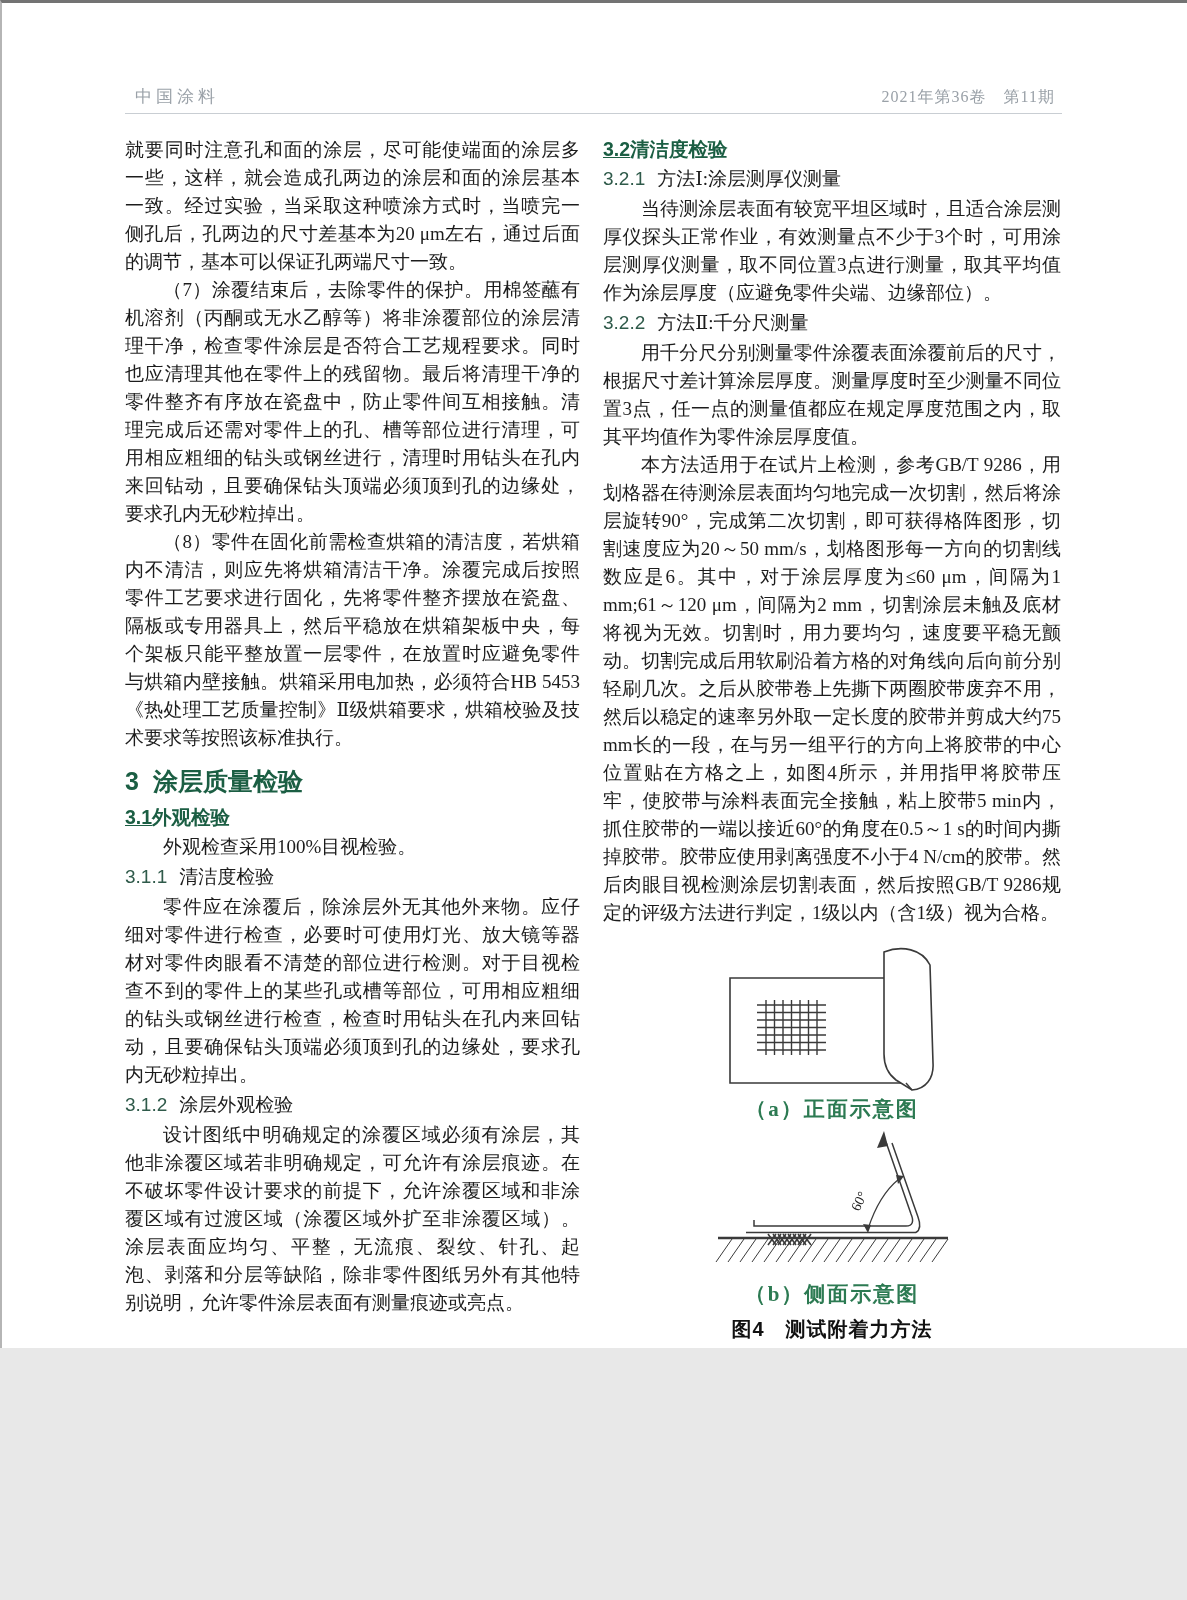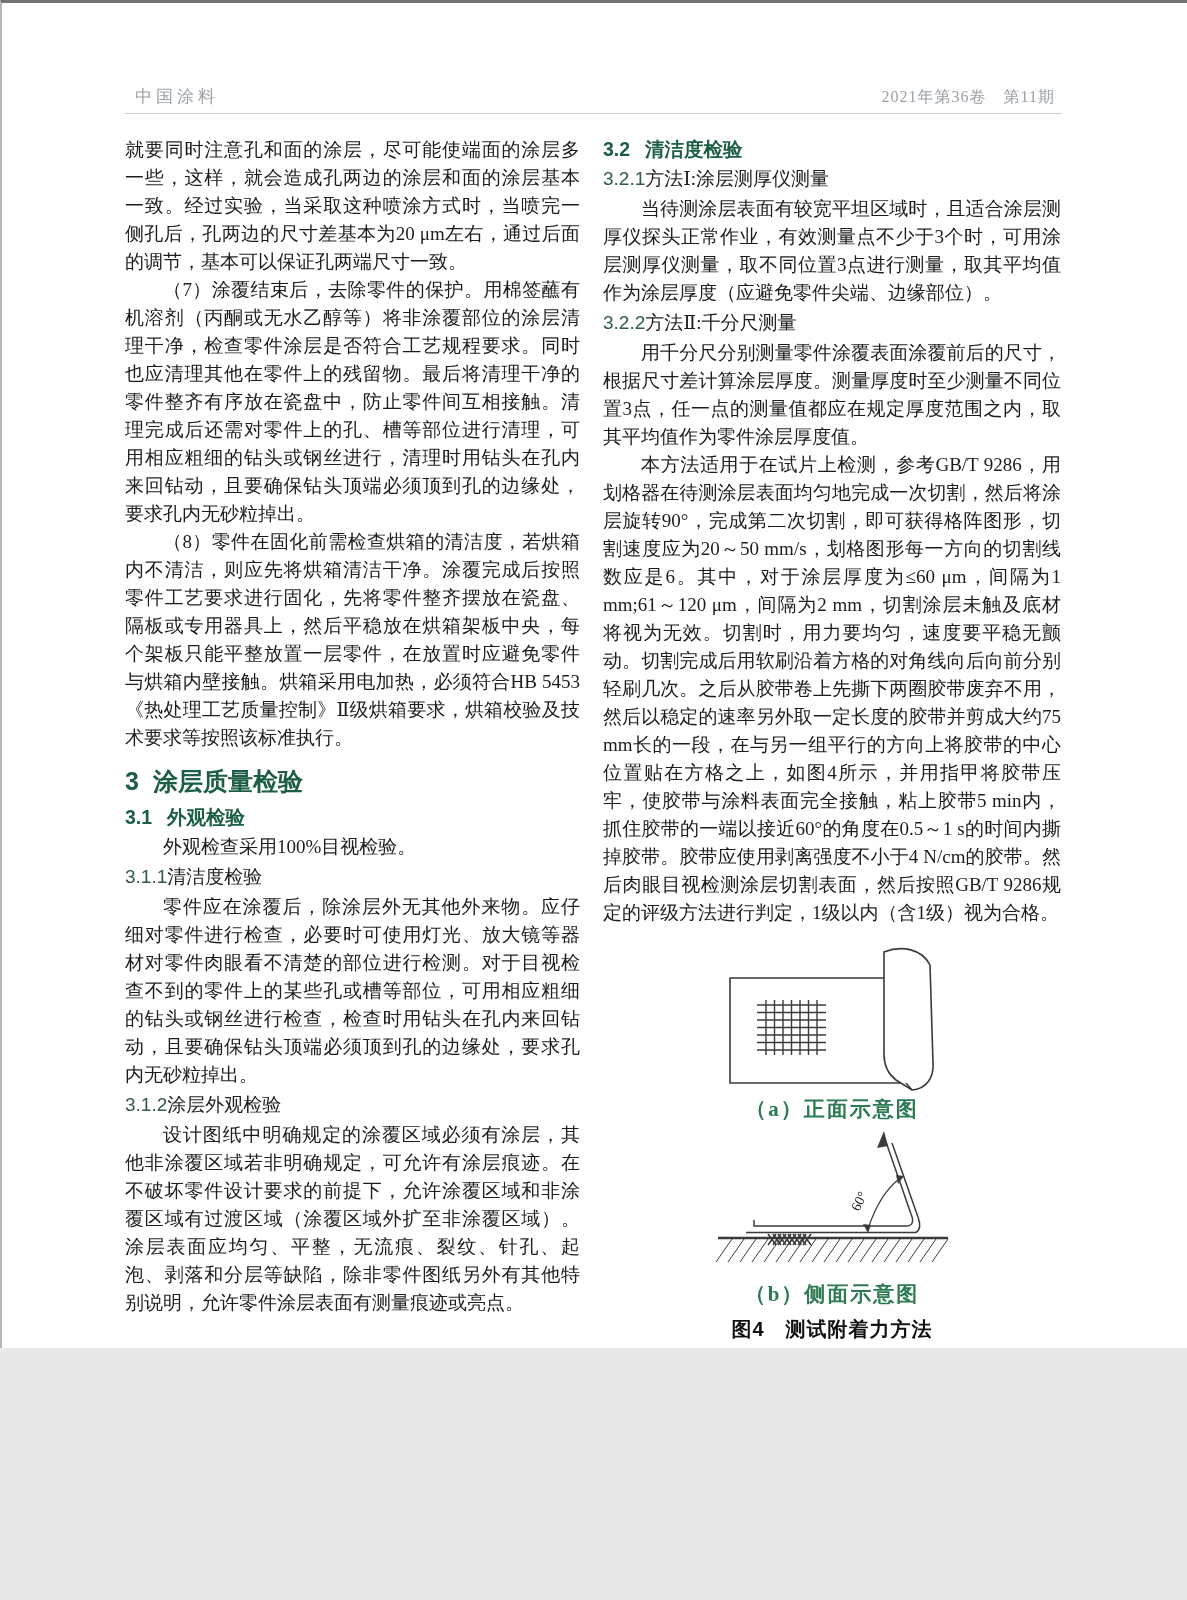--- a/index.html
+++ b/index.html
@@ -19,23 +19,23 @@
   .col-left{left:123px;}
   .col-right{left:601px; width:458px;}
   .para{margin:0; text-indent:2em;}
   .para.no-indent{text-indent:0;}
   
   .h-main{margin:13px 0 7px; font-family:"Liberation Sans","DejaVu Sans",sans-serif;
           font-weight:bold; font-size:25px; line-height:32px; color:#1b5e43; text-align:left;}
   .h-main .hnum{margin-right:14px;}
   .h-sub{margin:3px 0 2px; font-family:"Liberation Sans","DejaVu Sans",sans-serif;
          font-weight:bold; font-size:19.5px; line-height:27px; color:#1b5e43; text-align:left;}
-  .h-sub .hnum{margin-right:15px;}
+  .h-sub .hnum{margin-right:0;text-decoration:underline;}
   .h-sub3{margin:2px 0 2px; font-size:19px; line-height:28px; text-align:left;}
-  .h-sub3 .hnum{font-family:"Liberation Sans","DejaVu Sans",sans-serif; color:#2f5a4a; }
+  .h-sub3 .hnum{font-family:"Liberation Sans","DejaVu Sans",sans-serif; color:#2f5a4a; margin-right:12px;}
   .h-sub3 .htitle{color:#1c1c1c;}
   
   .figure-block{margin-top:16px; text-align:center;}
   .fig-svg{display:block; margin:0 auto;}
   .fig-cap{font-size:21px; line-height:22px; color:#2c7a52; margin:3px 0 10px; font-weight:600; letter-spacing:2px;}
   .fig-title-cn{font-family:"Liberation Sans","DejaVu Sans",sans-serif; font-weight:bold;
                 font-size:20px; color:#111; margin-top:10px; letter-spacing:1px;}
   .fig-title-en{font-family:"Liberation Serif","DejaVu Serif",serif; font-weight:bold;
                 font-size:18.5px; color:#111; margin-top:20px;}
   

